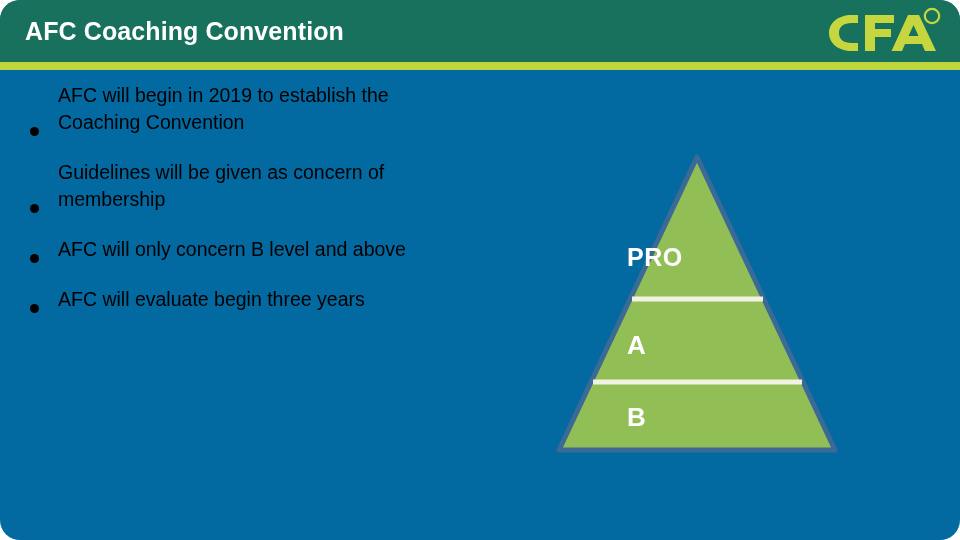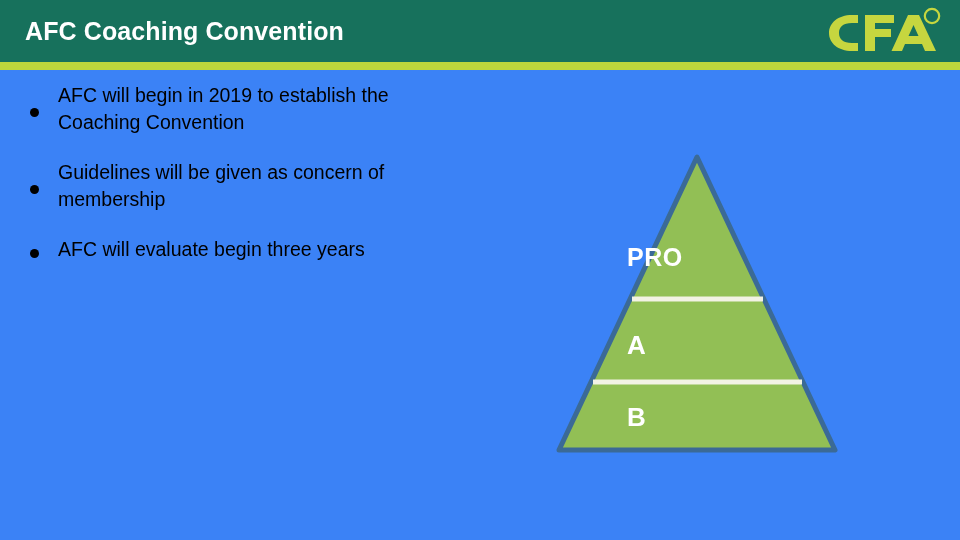--- a/index.html
+++ b/index.html
@@ -8,22 +8,23 @@
     padding: 0;
     background: #ffffff;
   }
   body {
     font-family: "Liberation Sans", sans-serif;
   }
   #slide {
     position: relative;
     width: 960px;
     height: 540px;
-    background: #3b82f6;
+    background: #0369a1;
     overflow: hidden;
+    border-radius: 20px;
   }
 
   
   .header-bar {
     position: absolute;
     left: 0;
     top: 0;
     width: 960px;
     height: 62px;
     background: #17715c;
@@ -60,21 +61,21 @@
   
   .bullets {
     position: absolute;
     left: 30px;
     top: 82px;
     width: 500px;
   }
   .bullet-row {
     position: relative;
     display: flex;
-    align-items: center;
+    align-items: flex-end;
     margin-bottom: 23px;
   }
   .bullet-marker {
     flex: 0 0 auto;
     width: 28px;
     padding-top: 7px;
     font-size: 15px;
     line-height: 0;
     color: #000000;
   }
@@ -150,20 +151,24 @@
       <span class="bullet-text">AFC will begin in 2019 to establish the
 Coaching Convention</span>
     </div>
     <div class="bullet-row">
       <span class="bullet-marker"></span>
       <span class="bullet-text">Guidelines  will  be given  as concern of
 membership</span>
     </div>
     <div class="bullet-row">
       <span class="bullet-marker"></span>
+      <span class="bullet-text">AFC will  only  concern B level  and above</span>
+    </div>
+    <div class="bullet-row">
+      <span class="bullet-marker"></span>
       <span class="bullet-text">AFC will  evaluate  begin three years</span>
     </div>
   </div>
 
   <div class="pyramid-wrap">
     <svg width="290" height="308" viewBox="0 0 290 308" xmlns="http://www.w3.org/2000/svg">
       <polygon points="145,7 283,300 7,300" fill="#92bf55" stroke="#3b6a96" stroke-width="5" stroke-linejoin="round"></polygon>
       <line x1="80" y1="149" x2="211" y2="149" stroke="#f2f2e4" stroke-width="5"></line>
       <line x1="41" y1="232" x2="250" y2="232" stroke="#f2f2e4" stroke-width="5"></line>
     </svg>

